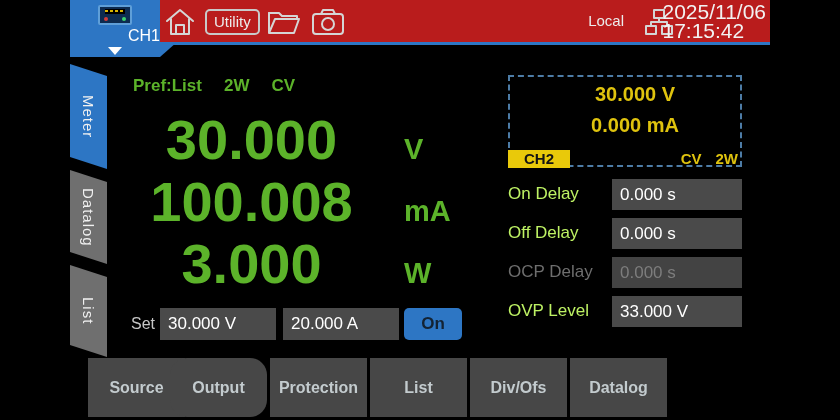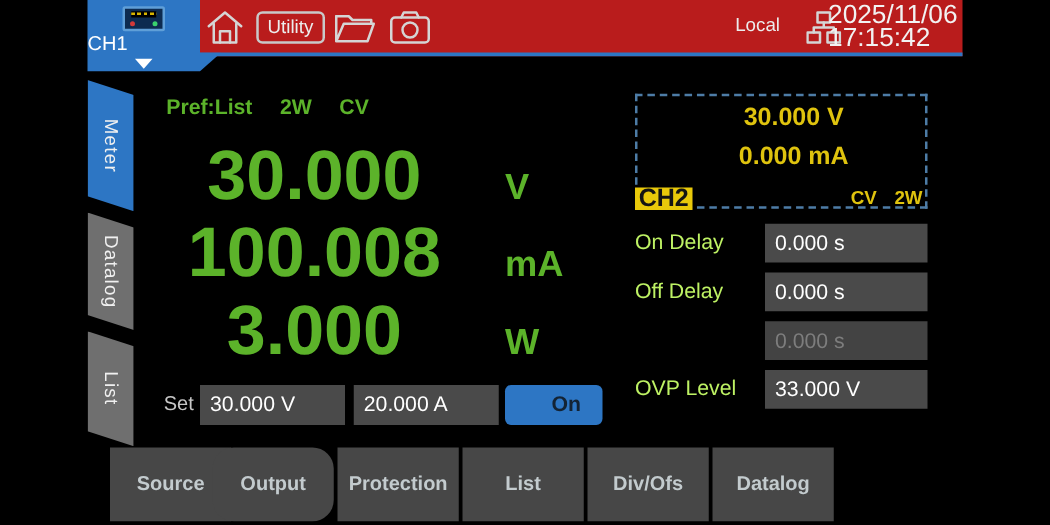--- a/index.html
+++ b/index.html
@@ -16,21 +16,21 @@
   .local-label { position:absolute; right:146px; top:12px; color:#ececec; font-size:15px; }
   .lan-icon { position:absolute; right:97px; top:7px; width:28px; height:30px; }
   .datetime { position:absolute; right:4px; top:2px; text-align:left; color:#f2f2f2;
               font-size:21px; line-height:19px; }
 
   
   .ch1tab { position:absolute; left:70px; top:0; width:90px; height:57px;
             background:#2d76c4; z-index:3; cursor:pointer; }
   .ch1cap { position:absolute; left:160px; top:42px; width:17px; height:15px;
             background:#2d76c4; clip-path:polygon(0 0,100% 0,0 100%); z-index:3; }
-  .ch1tab .chan-label { position:absolute; left:0; right:16px; top:27px; text-align:left;
+  .ch1tab .chan-label { position:absolute; left:0; right:0; top:27px; text-align:right;
                         color:#fff; font-size:16px; }
   .ch1tab .chev { position:absolute; left:38px; top:47px; width:0; height:0;
                   border-left:7px solid transparent; border-right:7px solid transparent;
                   border-top:8px solid #fff; }
   .psu-icon { position:absolute; left:28px; top:5px; width:34px; height:20px;
               background:#0d2b50; border:2px solid #5f9fd8; border-radius:2px; box-sizing:border-box; }
   .psu-screen { position:absolute; left:5px; top:2px; width:20px; height:5px; background:#000;
                 background-image:repeating-linear-gradient(90deg,#d8b400 0 3px,#000 3px 5px);
                 background-size:100% 2px; background-position:0 1px; background-repeat:no-repeat; }
   .psu-dot { position:absolute; bottom:2px; width:4px; height:4px; border-radius:50%; }
@@ -56,30 +56,30 @@
   .r0 { top:109px; } .r1 { top:171px; } .r2 { top:233px; }
 
   
   .set-label { position:absolute; left:131px; top:315px; color:#c6c6c6; font-size:16px; }
   .set-field { position:absolute; top:308px; width:116px; height:32px; background:#4a4a4a;
                color:#fff; font-size:17px; line-height:32px; padding-left:8px;
                box-sizing:border-box; cursor:pointer; }
   .set-v { left:160px; } .set-a { left:283px; }
   .on-btn { position:absolute; left:404px; top:308px; width:58px; height:32px; background:#2d76c4;
             border-radius:5px; color:#132334; font-size:17px; font-weight:bold; text-align:center;
-            line-height:32px; cursor:pointer;padding-left:20px; }
+            line-height:32px; cursor:pointer; }
 
   
   .ch2-box { position:absolute; left:508px; top:75px; width:234px; height:92px;
              border:2px dashed #4d7ca6; box-sizing:border-box; cursor:pointer; }
   .ch2-val { position:absolute; left:0; width:100%; padding-left:20px; box-sizing:border-box;
              text-align:center; color:#dfc30e; font-size:20px; font-weight:bold; }
   .ch2-val.v { top:6px; } .ch2-val.c { top:37px; }
   .ch2-badge { position:absolute; left:-2px; bottom:-3px; background:#e9c90a; color:#141414;
-               font-size:20px; font-weight:bold; padding:0 3px; line-height:18px; }
+               font-size:15px; font-weight:bold; padding:0 16px; line-height:18px; }
   .ch2-mode { position:absolute; right:2px; bottom:-3px; color:#dfc30e; font-size:15px;
               font-weight:bold; line-height:18px; }
   .ch2-mode span { margin-left:14px; }
 
   
   .prm-row { position:absolute; left:508px; width:234px; height:31px; }
   .prm-row .lbl { position:absolute; left:0; top:5px; color:#bef264; font-size:17px; }
   .prm-row .fld { position:absolute; left:104px; top:0; width:130px; height:31px; background:#4a4a4a;
                   color:#fff; font-size:17px; line-height:31px; padding-left:8px;
                   box-sizing:border-box; cursor:pointer; }
@@ -190,20 +190,21 @@
 
   <div class="prm-row p0">
     <span class="lbl">On Delay</span>
     <span class="fld">0.000 s</span>
   </div>
   <div class="prm-row p1">
     <span class="lbl">Off Delay</span>
     <span class="fld">0.000 s</span>
   </div>
   <div class="prm-row p2 disabled">
+    <span class="lbl">OCP Delay</span>
     <span class="fld">0.000 s</span>
   </div>
   <div class="prm-row p3">
     <span class="lbl">OVP Level</span>
     <span class="fld">33.000 V</span>
   </div>
 
   <div class="softkey sk0">Source</div>
   <div class="softkey sk1">Output</div>
   <div class="softkey sk2">Protection</div>

